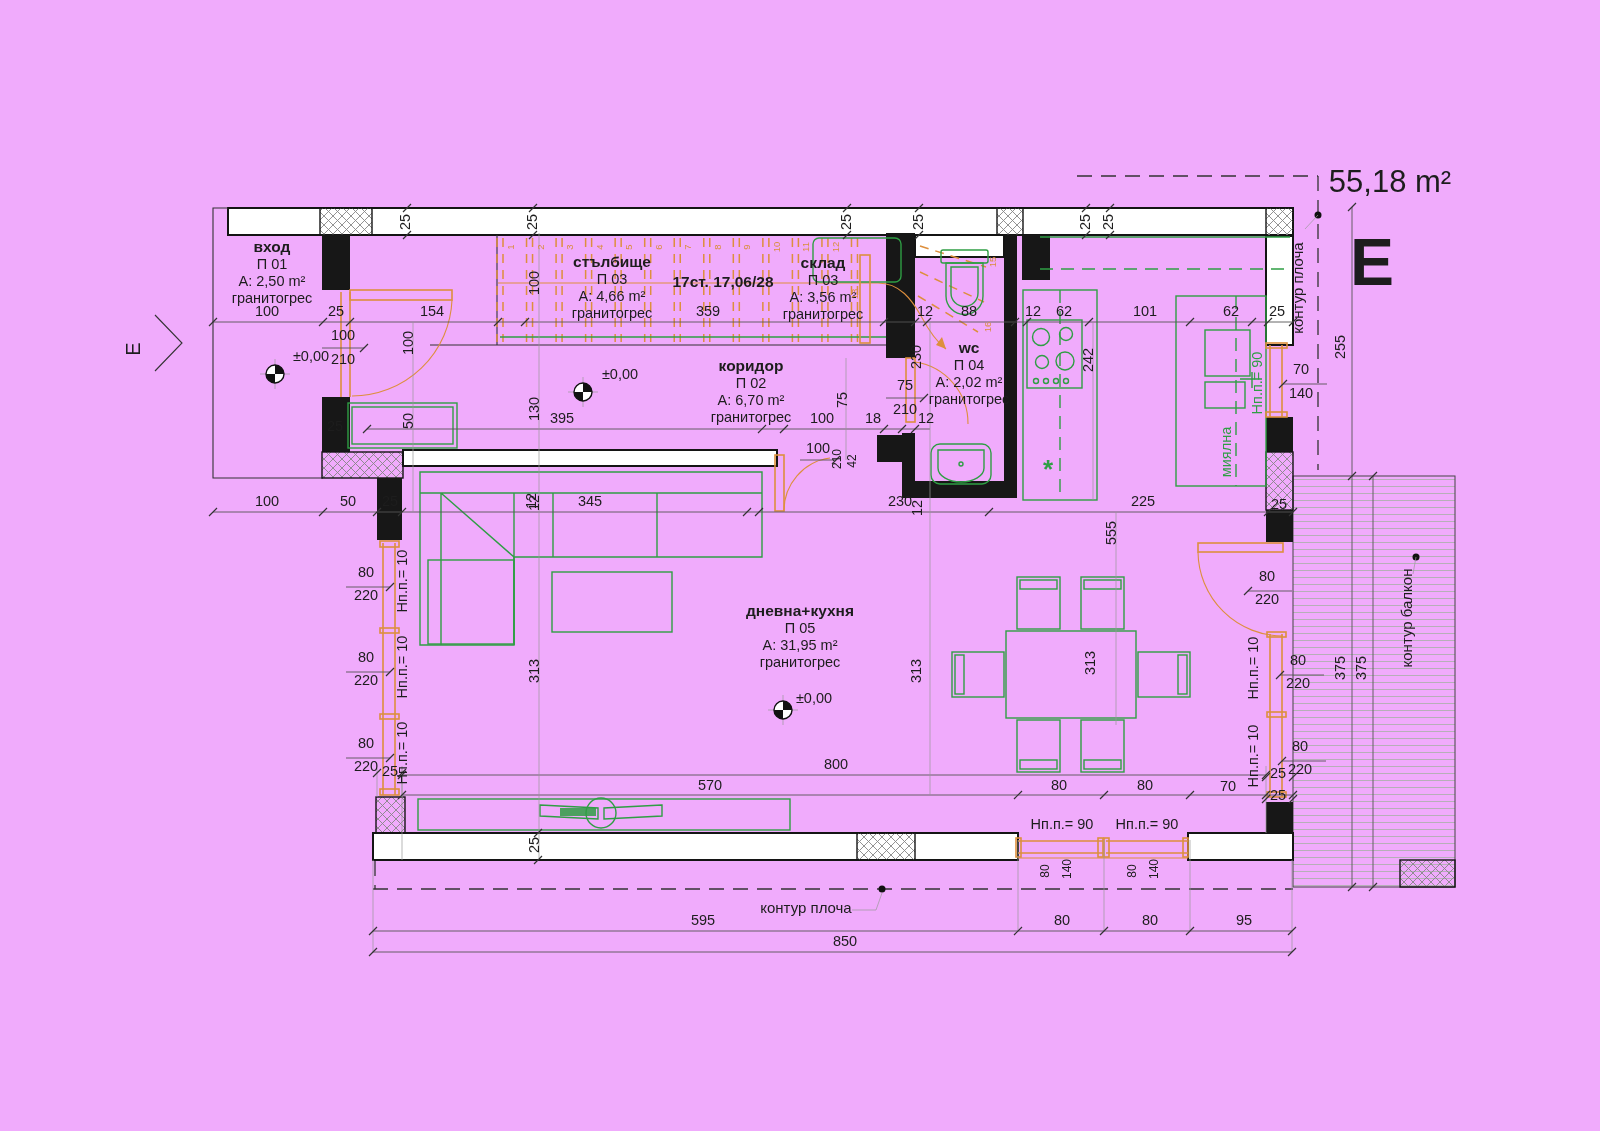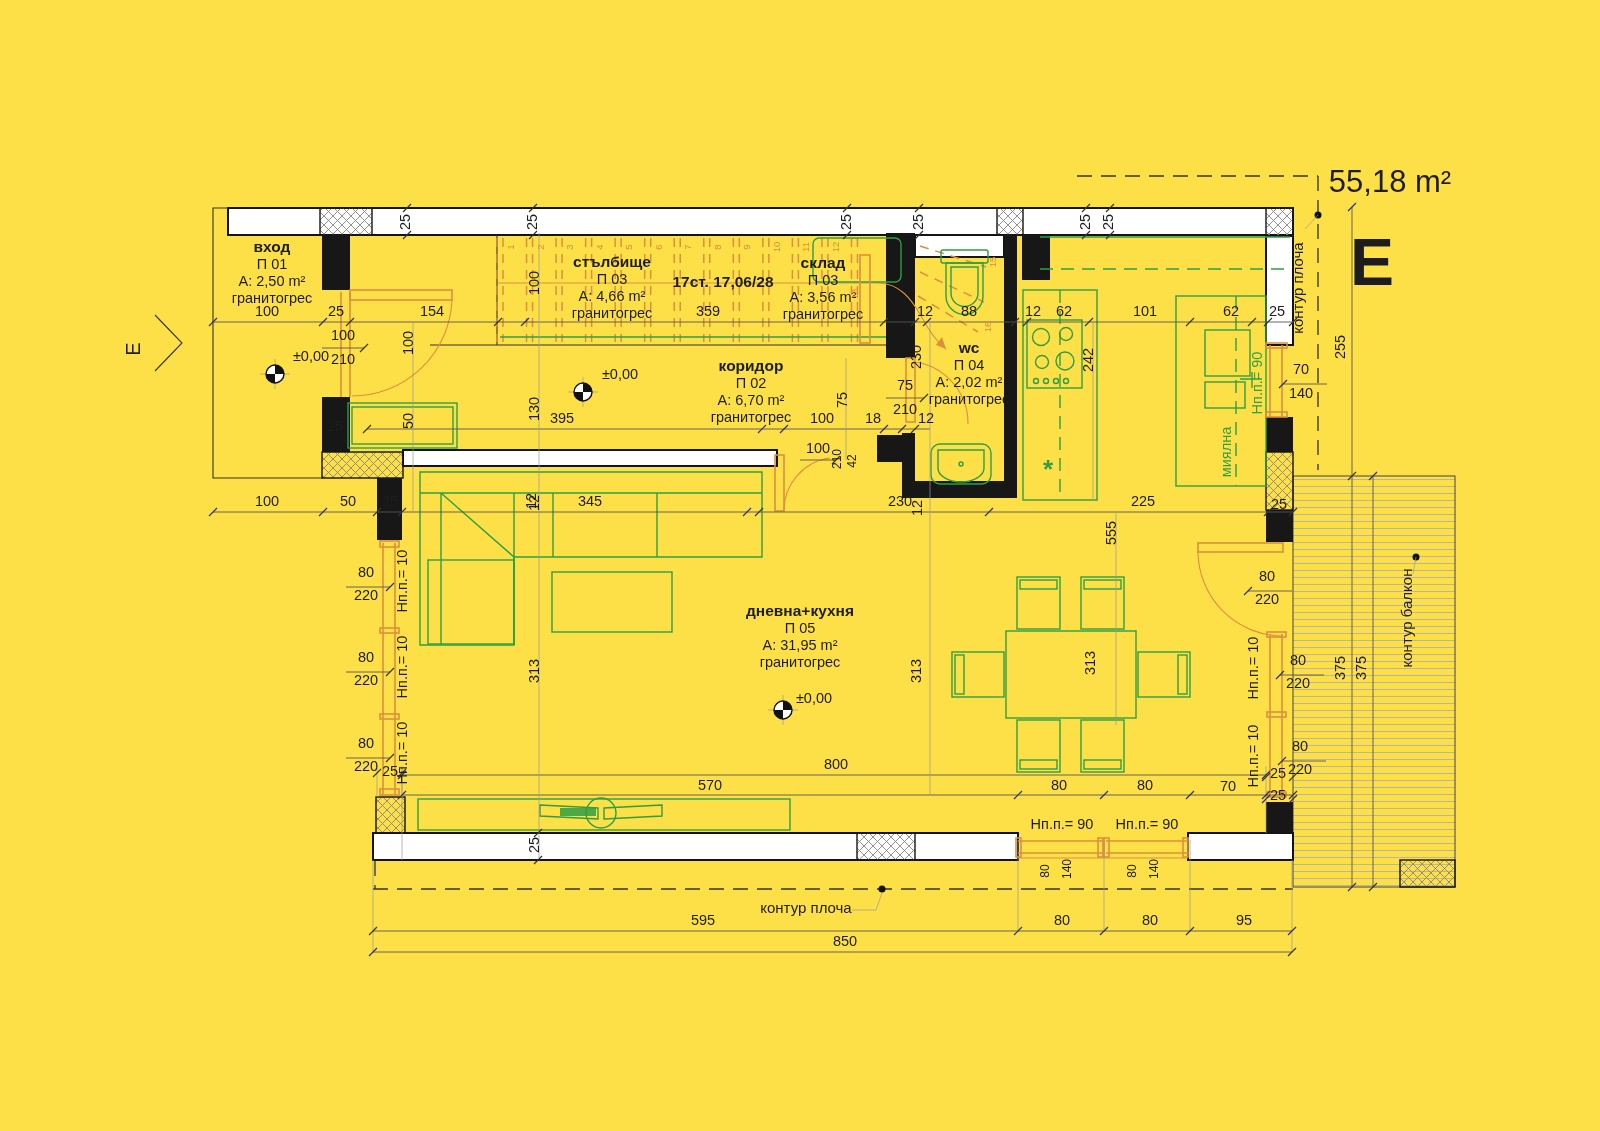--- a/index.html
+++ b/index.html
@@ -1,16 +1,16 @@
 <!DOCTYPE html>
 <html><head>
 <meta charset="utf-8">
 <style>
   html,body{margin:0;padding:0;background:#fff;}
-  .page{width:1600px;height:1131px;position:relative;background:#fde047;overflow:hidden;}
+  .page{width:1600px;height:1131px;position:relative;background:#f0abfc;overflow:hidden;}
   svg{display:block;font-family:"Liberation Sans", sans-serif;}
   text{text-anchor:middle;fill:#1d1d1d;}
   .lb{font-size:14.5px;}
   .sm{font-size:12px;}
   .room-name{font-size:15.5px;font-weight:bold;}
   .stamp{font-size:14.5px;}
   .note{font-size:15.5px;font-weight:bold;}
   .stair-num{font-size:9.5px;fill:#d98e3c;}
   .green{fill:#2f9e44;}
   .greenbig{font-size:26px;font-weight:bold;fill:#2f9e44;}

